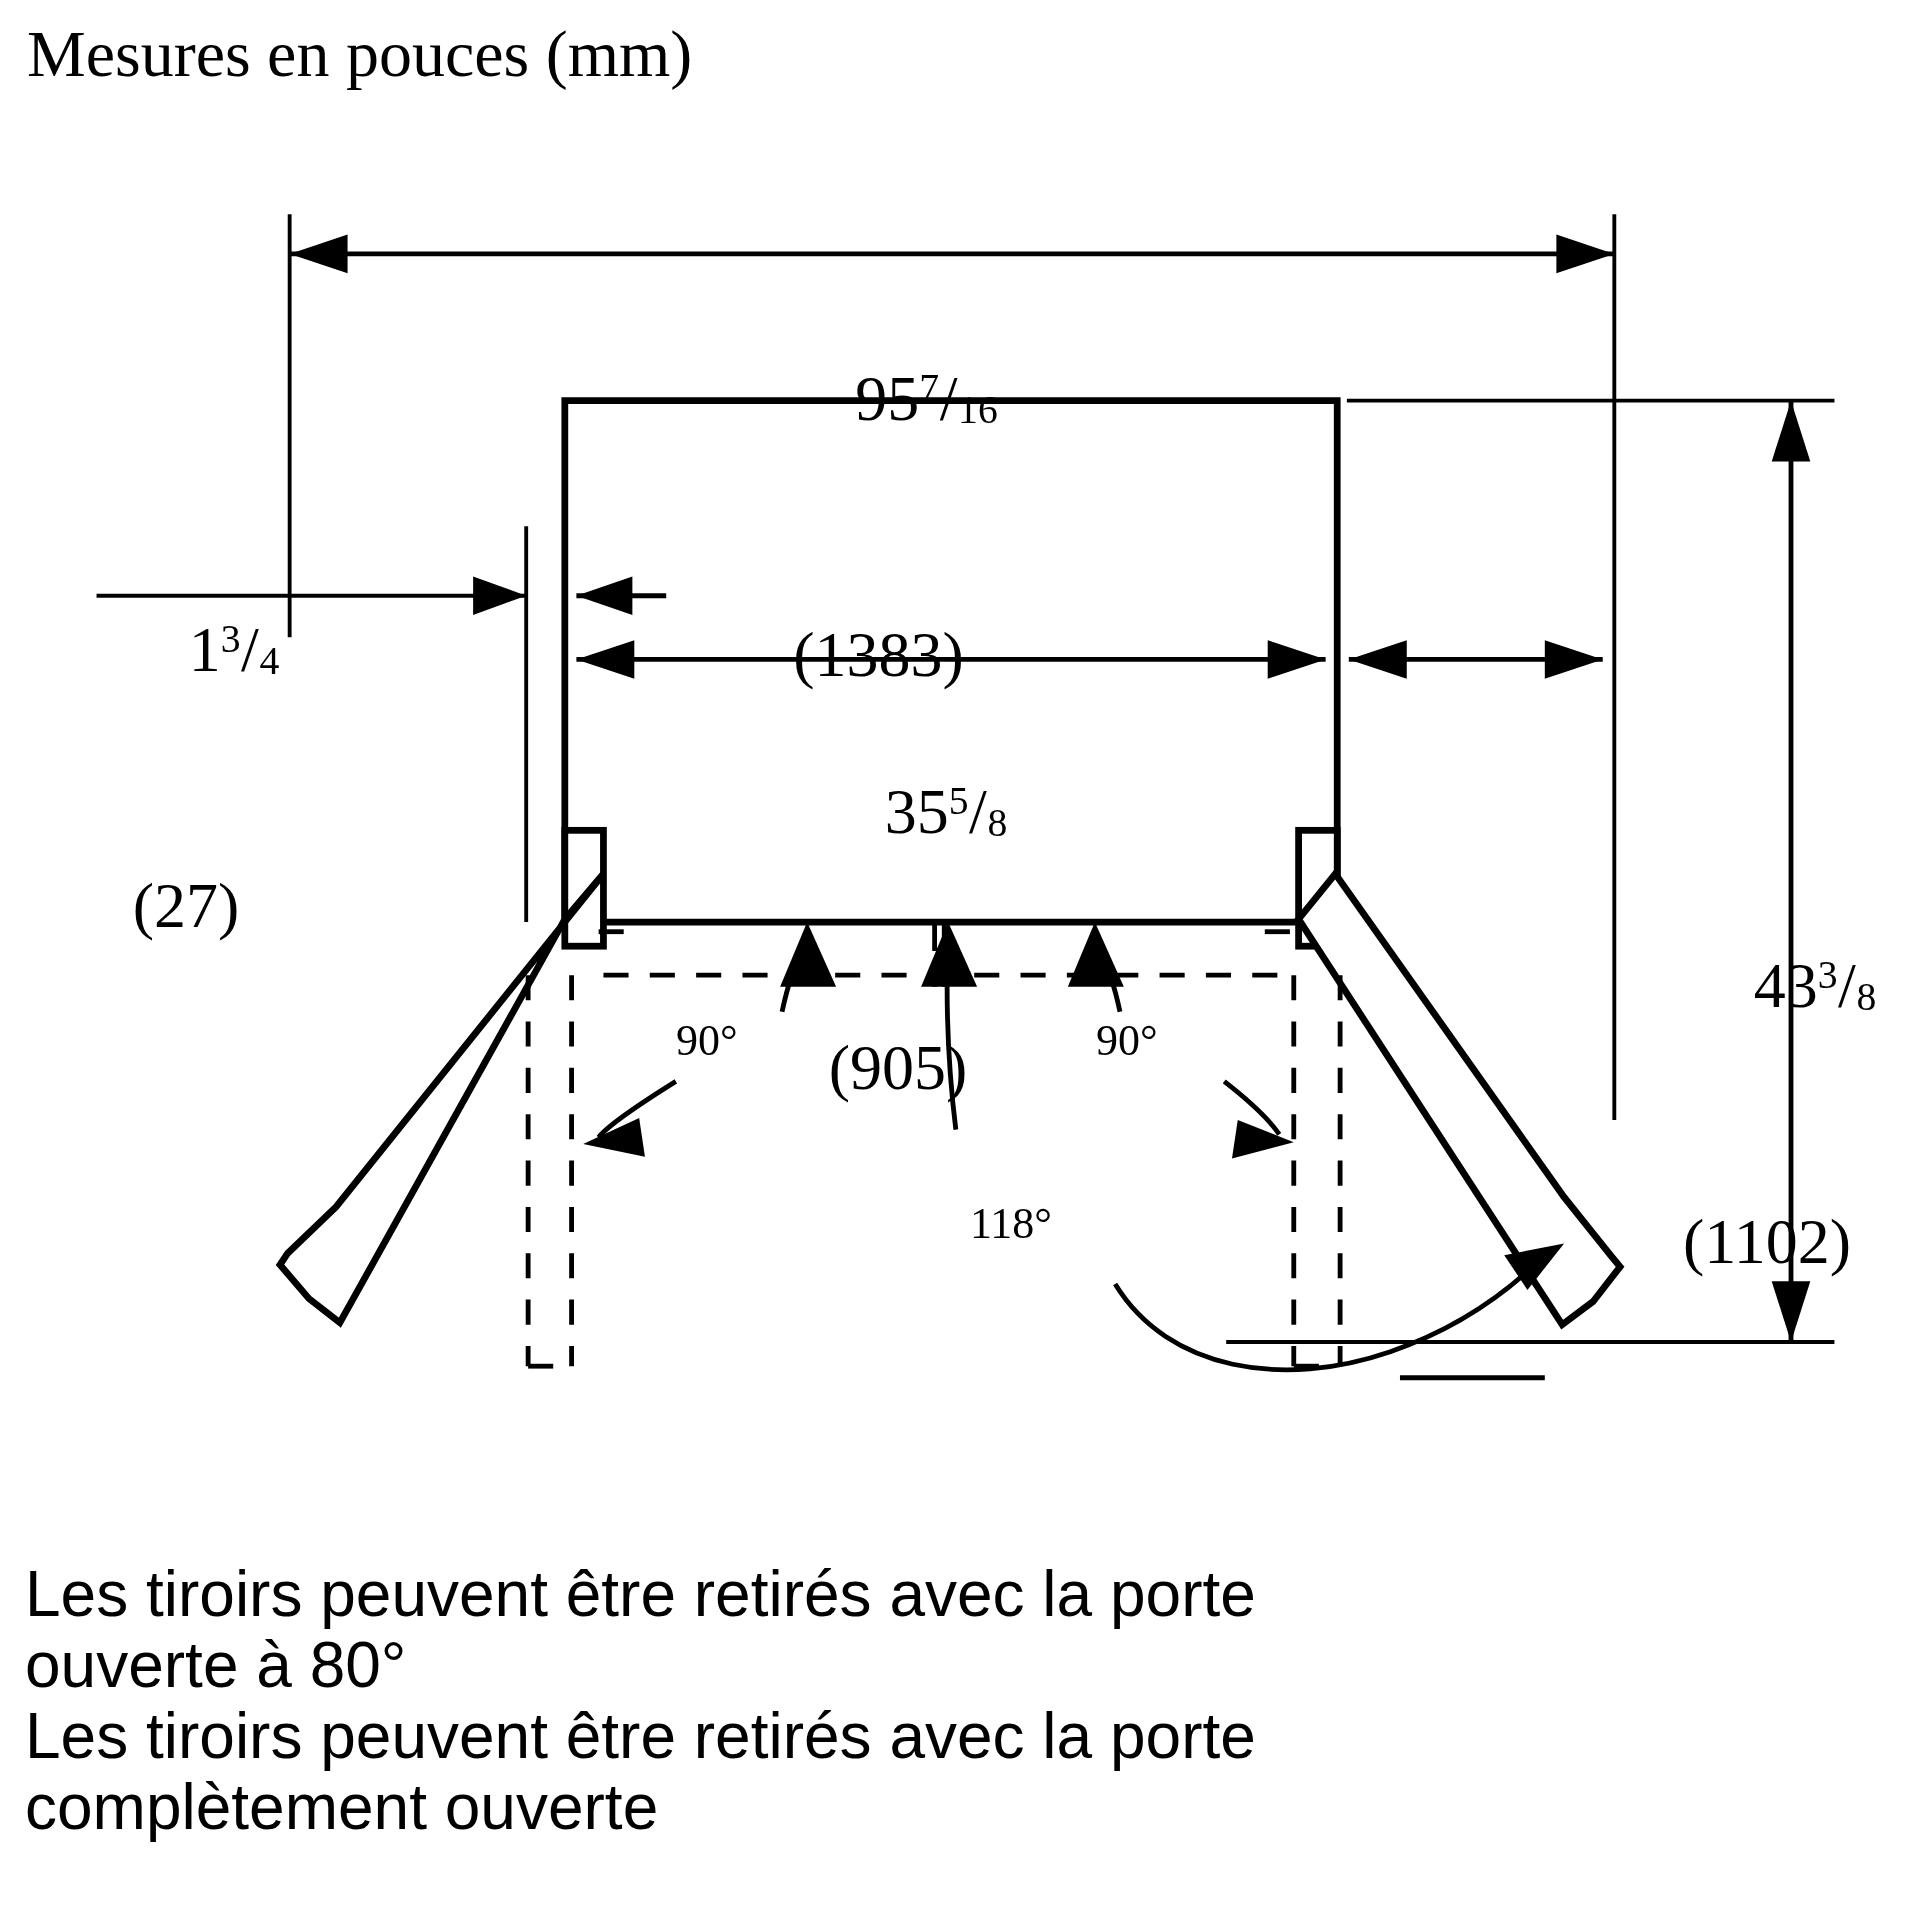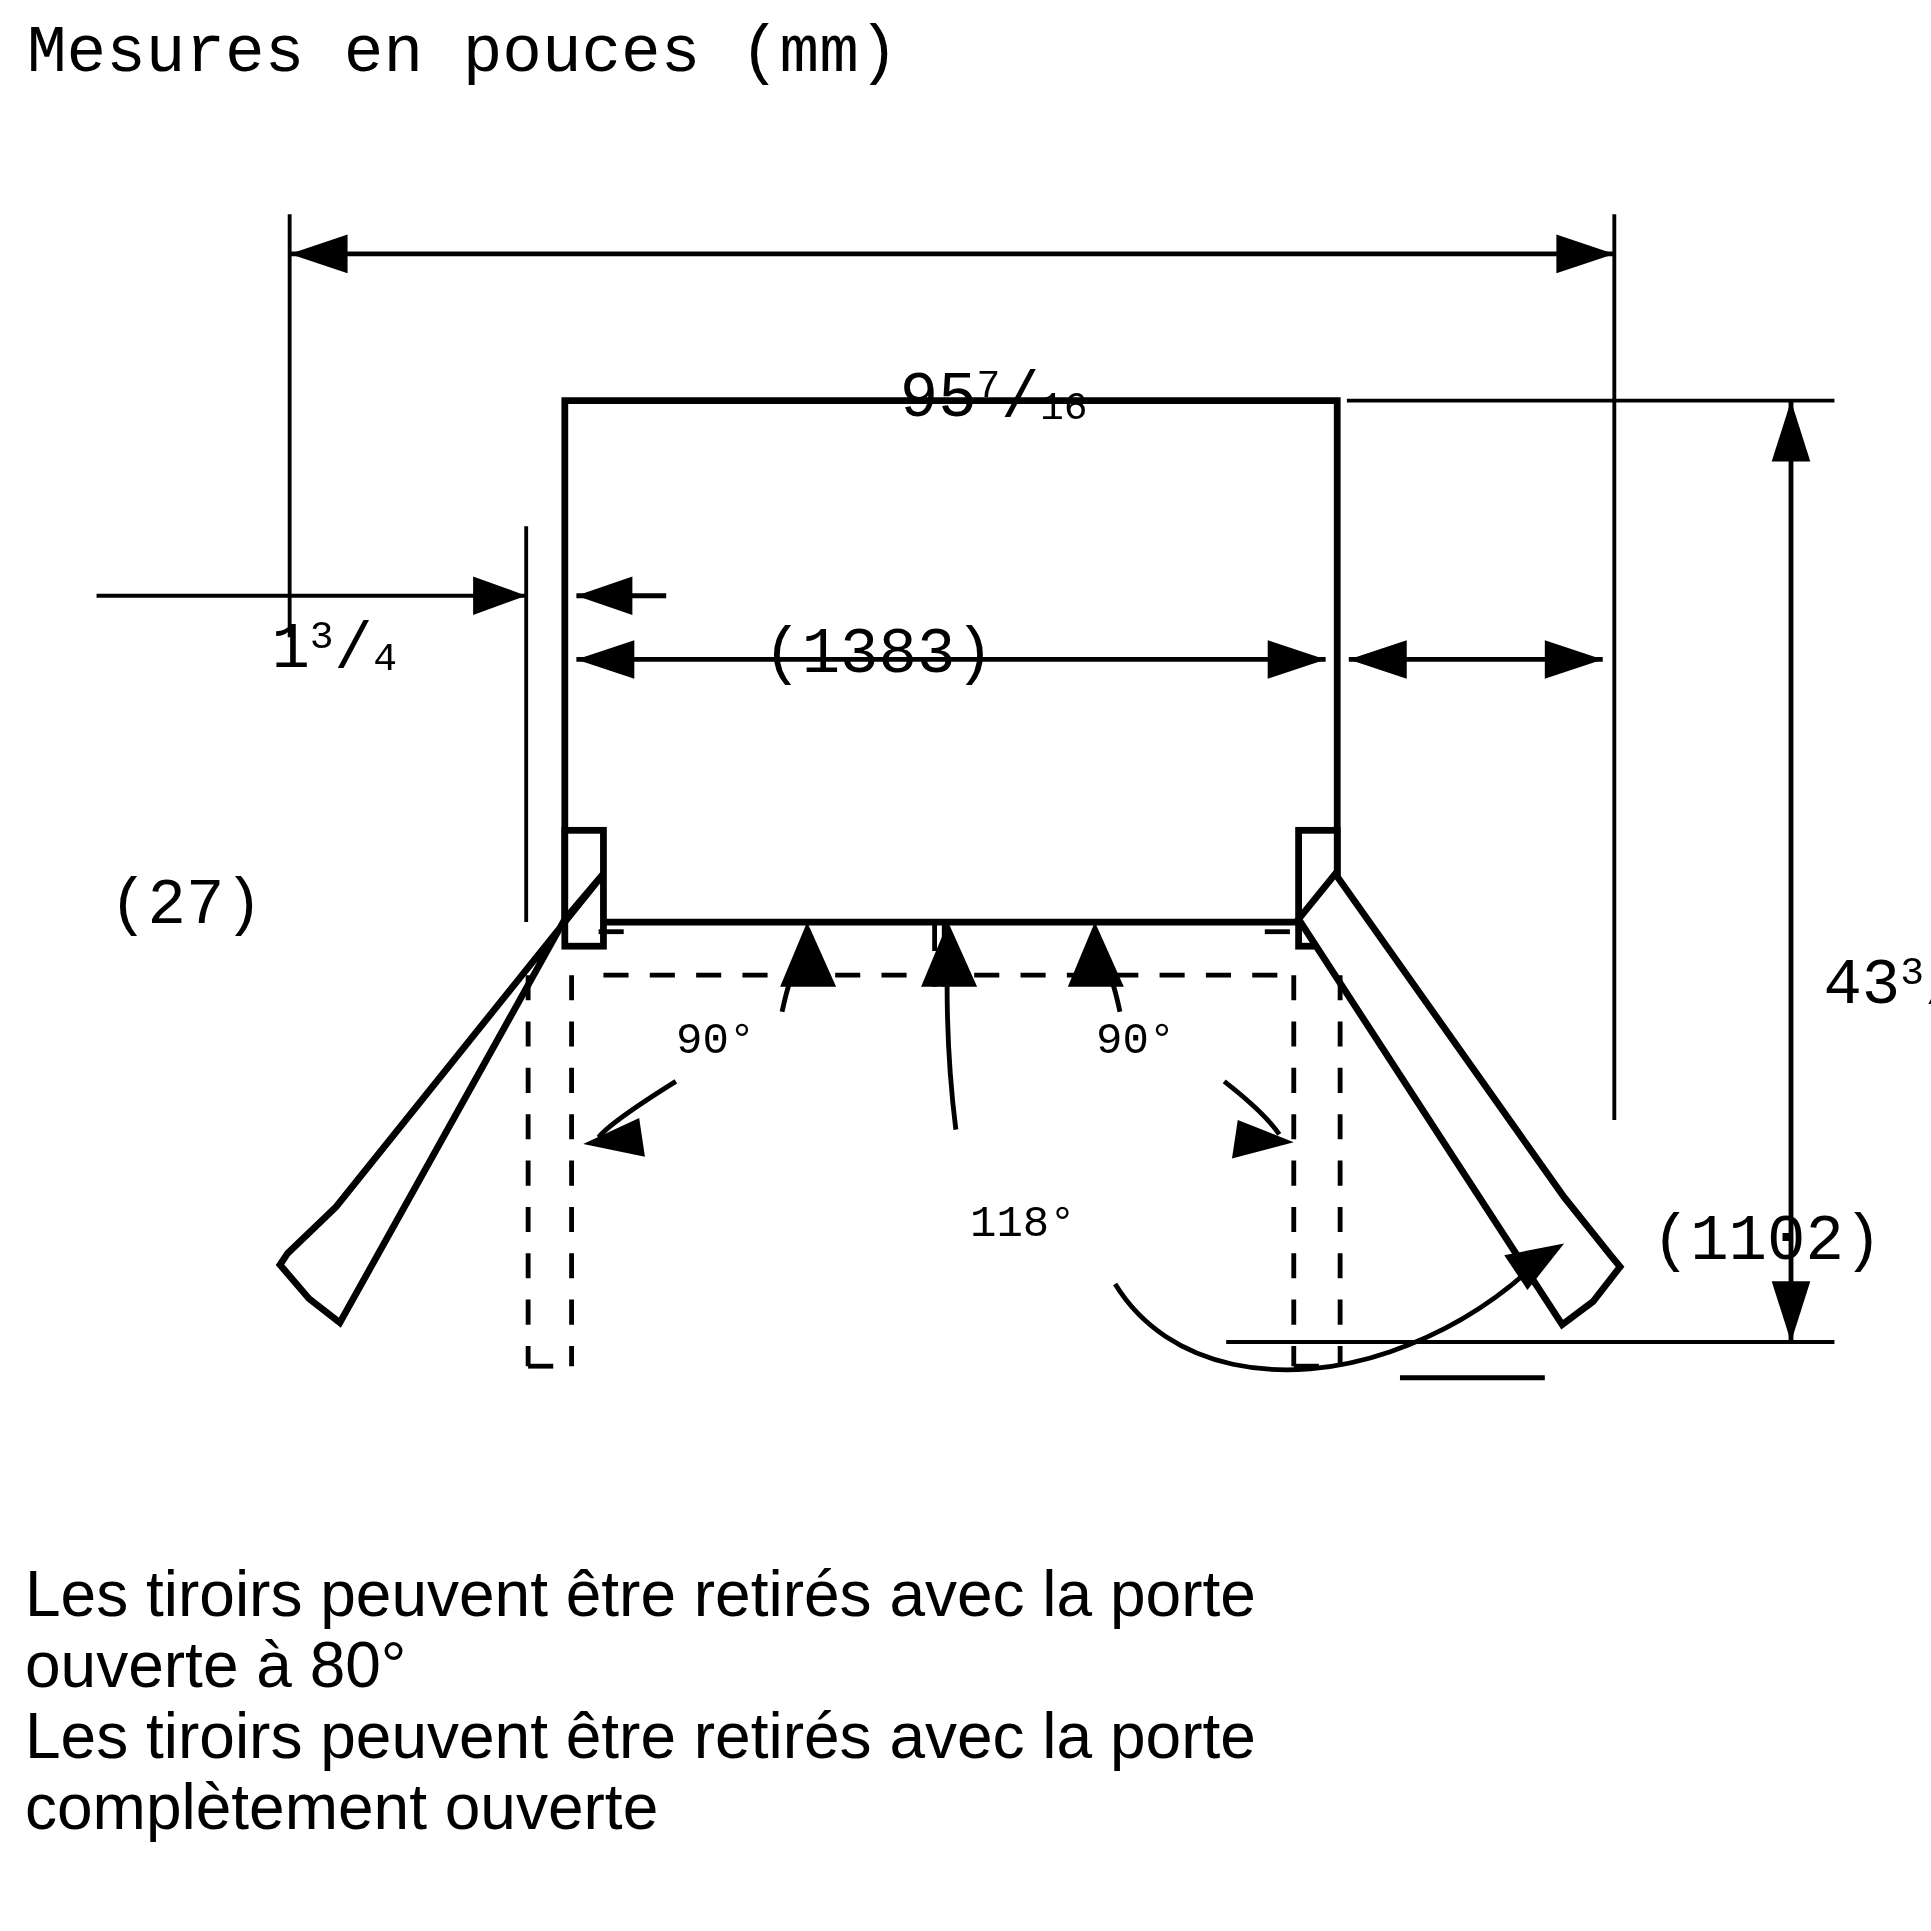--- a/index.html
+++ b/index.html
@@ -25,21 +25,21 @@
     position: absolute;
     left: 0;
     top: 0;
     width: 1931px;
     height: 1931px;
   }
   .txt {
     position: absolute;
     white-space: pre;
     line-height: 1.0;
-    font-family: Liberation Mono, monospace;
+    font-family: Liberation Serif, serif;
     color: #000;
   }
   #heading {
     left: 27px;
     top: 21px;
     font-size: 66px;
   }
   .dimlabel {
     text-align: center;
     font-size: 64px;
@@ -202,20 +202,26 @@
     <span class="dim-mm">(1383)</span>
   </div>
 
   <div class="txt dimlabel" id="lbl-depthleft">
     <span class="dim-num">
       <span>1</span><span class="dim-frac"><sup>3</sup><span class="dim-slash">/</span><sub>4</sub></span>
     </span>
     <span class="dim-mm">(27)</span>
   </div>
 
+  <div class="txt dimlabel" id="lbl-interior">
+    <span class="dim-num">
+      <span>35</span><span class="dim-frac"><sup>5</sup><span class="dim-slash">/</span><sub>8</sub></span>
+    </span>
+    <span class="dim-mm">(905)</span>
+  </div>
 
 
   <div class="txt dimlabel" id="lbl-height">
     <span class="dim-num">
       <span>43</span><span class="dim-frac"><sup>3</sup><span class="dim-slash">/</span><sub>8</sub></span>
     </span>
     <span class="dim-mm">(1102)</span>
   </div>
 
   <div class="txt anglelabel" id="lbl-angle-left">90°</div>

